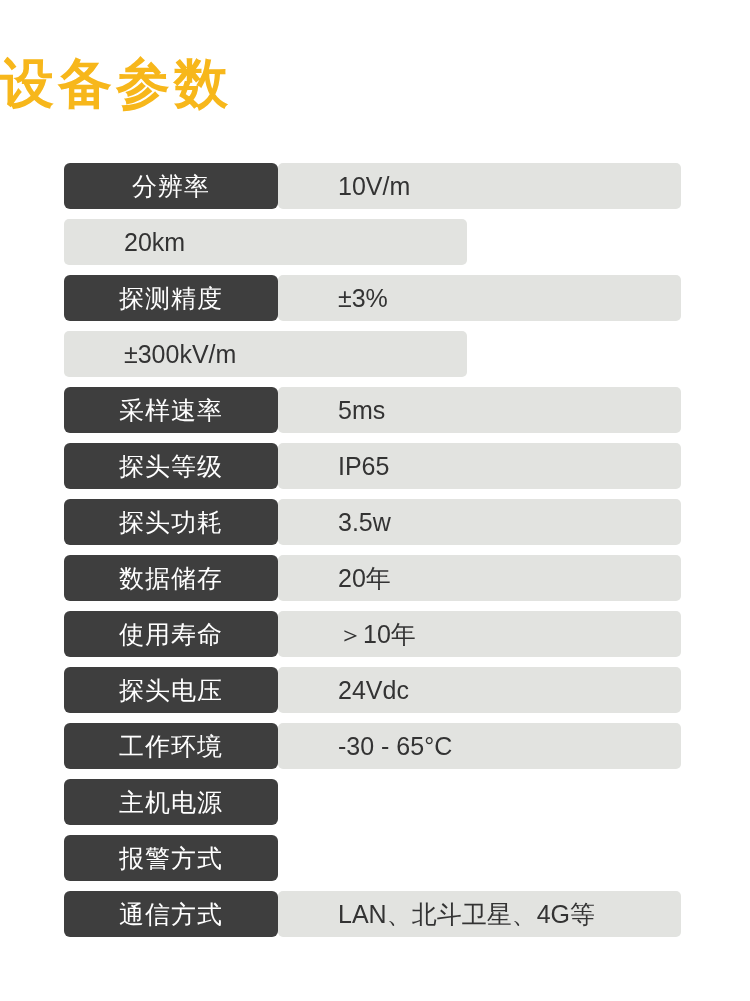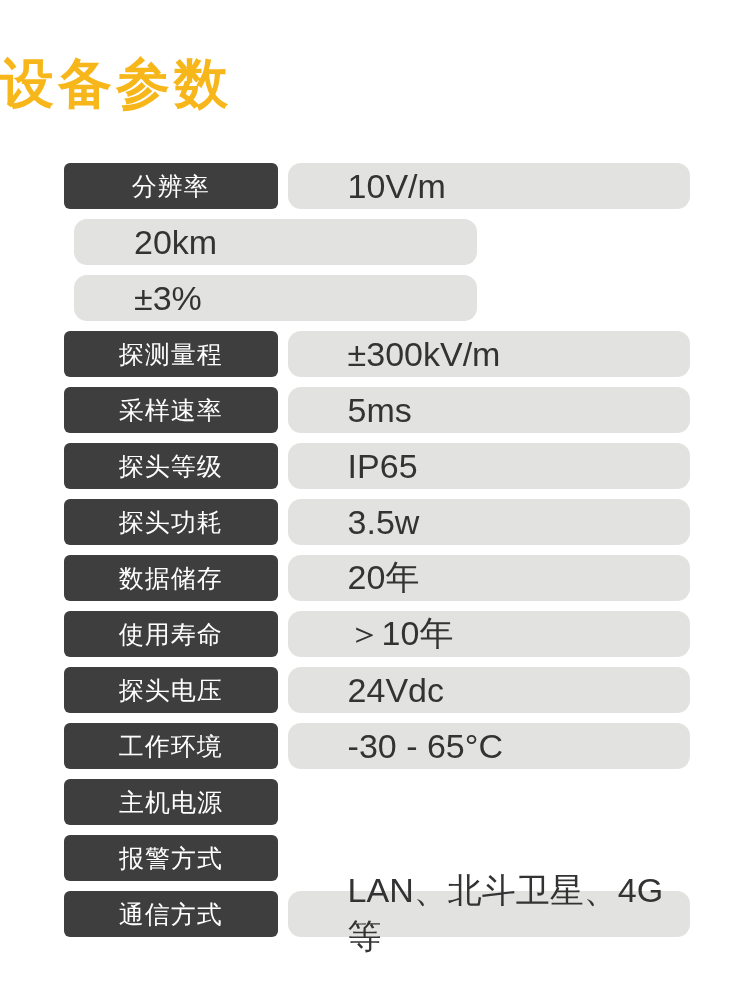--- a/index.html
+++ b/index.html
@@ -42,25 +42,25 @@
     border-radius: 6px;
     font-size: 25px;
     letter-spacing: 1px;
     display: flex;
     align-items: center;
     justify-content: center;
   }
   .value-cell {
     width: 403px;
     height: 46px;
-    margin-left: 10px;
+    margin-left: 0;
     background: var(--value-bg, #E2E3E0);
     color: var(--value-text, #333333);
-    border-radius: 13px;
-    font-size: 34px;
+    border-radius: 5px;
+    font-size: 25px;
     display: flex;
     align-items: center;
     padding-left: 60px;
   }
 </style>
 </head>
 <body>
 
 <div class="page">
 
@@ -71,25 +71,25 @@
     <div class="row">
       <div class="label-cell">分辨率</div>
       <div class="value-cell">10V/m</div>
     </div>
 
     <div class="row">
       <div class="value-cell">20km</div>
     </div>
 
     <div class="row">
+      <div class="label-cell">探测精度</div>
       <div class="value-cell">±3%</div>
     </div>
 
     <div class="row">
-      <div class="label-cell">探测量程</div>
       <div class="value-cell">±300kV/m</div>
     </div>
 
     <div class="row">
       <div class="label-cell">采样速率</div>
       <div class="value-cell">5ms</div>
     </div>
 
     <div class="row">
       <div class="label-cell">探头等级</div>

